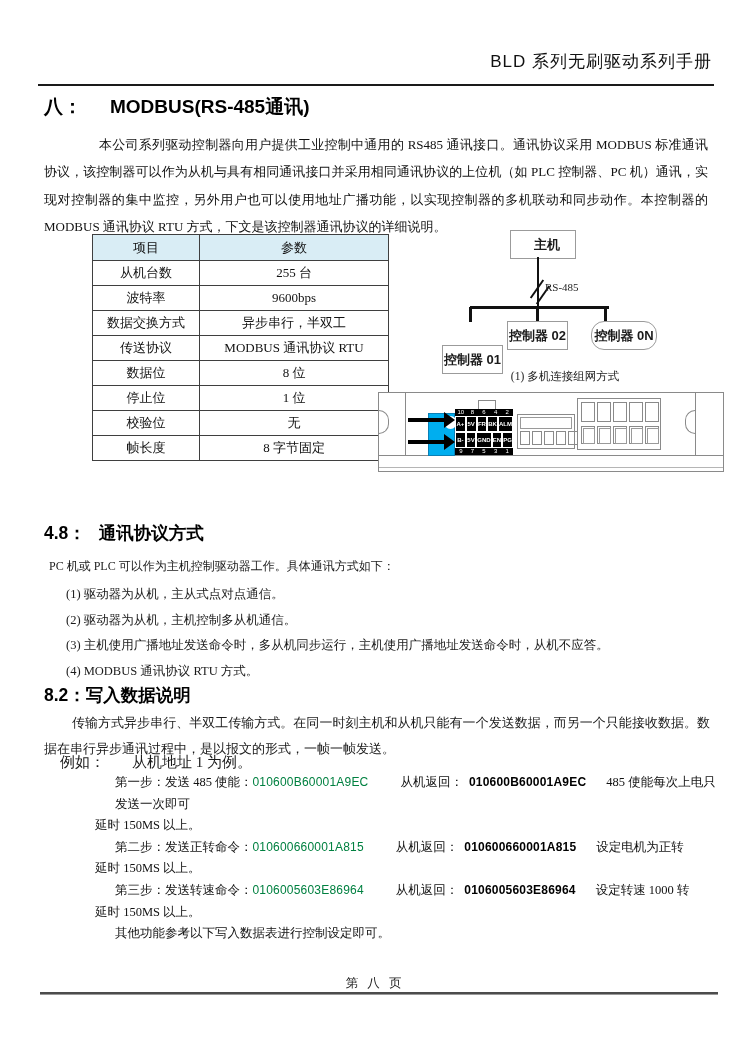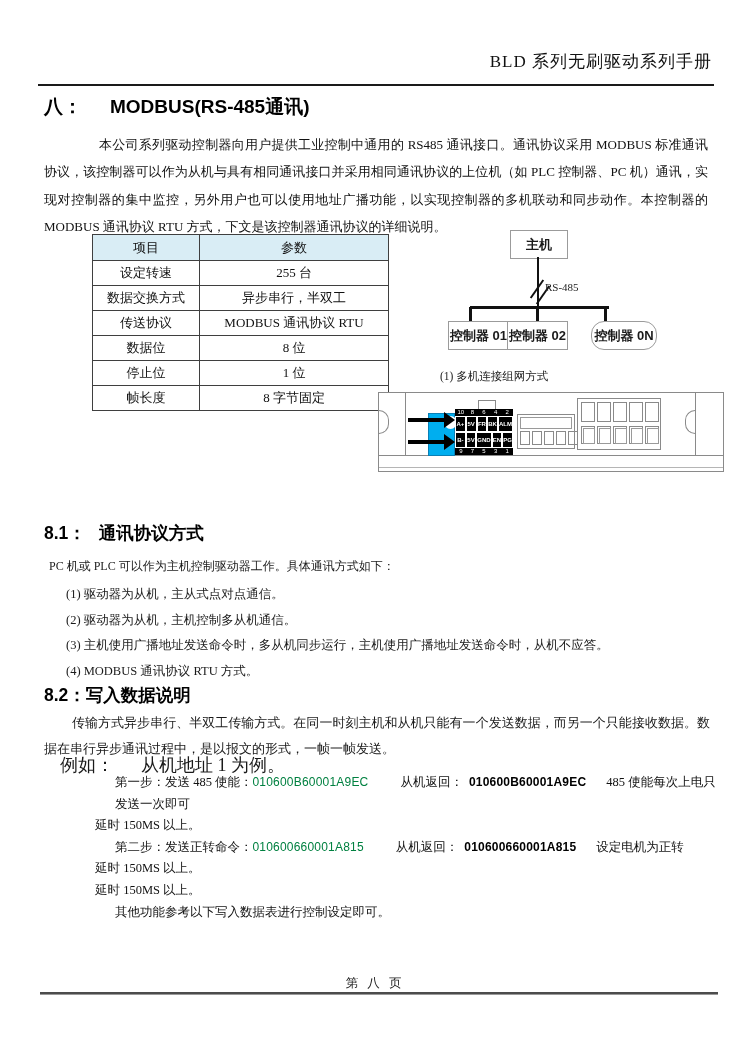--- a/index.html
+++ b/index.html
@@ -3,21 +3,21 @@
 <meta charset="utf-8">
 <style>
   html,body{margin:0;padding:0;}
   body{
     width:750px;height:1060px;background:#ffffff;position:relative;
     font-family:"Liberation Serif", serif;color:#1a1a1a;overflow:hidden;
   }
   .abs{position:absolute;}
 
   
-  .doc-header{top:50px;right:38px;font-family:Liberation Serif, serif;
+  .doc-header{top:50px;right:38px;font-family:Liberation Sans, sans-serif;
     font-size:17px;letter-spacing:1px;color:#111;}
   .header-rule{top:84px;left:38px;width:676px;height:2px;background:#1a1a1a;}
 
   
   .h1{top:94px;left:44px;font-family:"Liberation Sans",sans-serif;font-weight:bold;
     font-size:19px;color:#000;}
   .h1 .h1-num{margin-right:28px;}
 
   
   .intro{top:131px;left:44px;width:664px;font-size:13px;line-height:27.4px;
@@ -28,31 +28,31 @@
   .ptable td{border:1px solid #3f3f3f;text-align:center;vertical-align:middle;
     font-size:13px;height:24px;padding:0 2px;color:#111;}
   .ptable tr.head td{background:#d9edf5;height:25px;}
   .ptable .c1{width:102px;} .ptable .c2{width:184px;}
 
   
   .net{top:228px;left:440px;width:280px;height:160px;font-size:13px;}
   .net .box{position:absolute;border:1px solid #9b9b9b;background:#fff;
     display:flex;align-items:center;justify-content:center;
     font-family:"Liberation Sans",sans-serif;font-weight:bold;font-size:13px;}
-  .net .master{left:70px;top:2px;width:56px;height:27px;}
+  .net .master{left:70px;top:2px;width:56px;height:27px;padding-left:8px;}
   .net .vline{position:absolute;left:97px;top:29px;width:2px;height:49px;background:#111;}
   .net .slash{position:absolute;width:22px;height:2px;background:#111;transform:rotate(-55deg);}
   .net .s1{left:86px;top:60px;} .net .s2{left:92px;top:66px;}
   .net .rs485{position:absolute;left:105px;top:53px;font-size:11px;color:#222;}
   .net .bus{position:absolute;left:30px;top:78px;width:139px;height:3px;background:#111;}
   .net .drop{position:absolute;top:79px;width:3px;height:15px;background:#111;}
   .net .d1{left:29px;} .net .d2{left:96px;} .net .d3{left:164px;}
   .net .slave{top:93px;height:27px;}
-  .net .sl1{left:8px;width:59px;} .net .sl2{left:67px;width:59px;} .net .sl3{left:151px;width:64px;border-radius:13px;}
-  .net .caption{position:absolute;left:0;top:141px;width:250px;
+  .net .sl1{left:2px;width:59px;margin-top:24px;} .net .sl2{left:67px;width:59px;} .net .sl3{left:151px;width:64px;border-radius:13px;}
+  .net .caption{position:absolute;left:0;top:141px;width:250px;text-align:center;
     font-size:11.5px;color:#222;}
 
   
   .board{top:392px;left:378px;width:344px;height:78px;border:1px solid #8a8a8a;background:#fff;}
   .board .vflange{position:absolute;top:0;width:1px;height:62px;background:#8a8a8a;}
   .board .fl{left:26px;} .board .fr{left:316px;}
   .board .notch{position:absolute;top:17px;width:9px;height:22px;background:#fff;border:1px solid #8a8a8a;}
   .board .nl{left:0;border-left:none;border-radius:0 11px 11px 0;}
   .board .nr{left:306px;border-right:none;border-radius:11px 0 0 11px;}
   .board .base1{position:absolute;left:0;top:62px;width:344px;height:1px;background:#8a8a8a;}
@@ -88,21 +88,21 @@
   
   .h2{left:44px;font-family:"Liberation Sans",sans-serif;font-weight:bold;font-size:17.5px;color:#000;}
   .h2 .gap{margin-right:13px;}
   .h2a{top:521px;} .h2b{top:683px;}
 
   .lead81{top:558px;left:49px;font-size:12px;}
   .list81{top:582px;left:66px;width:660px;font-size:12.5px;line-height:25.5px;}
 
   .para82{top:710px;left:44px;width:666px;font-size:13px;line-height:26px;
     text-align:justify;text-indent:28px;}
-  .example-line{top:753px;left:60px;font-size:18px;}
+  .example-line{top:753px;left:60px;font-size:15px;}
   .example-line .ex-intro{margin-left:27px;}
 
   .steps{top:772px;left:44px;width:680px;font-size:12.5px;line-height:21.6px;color:#111;}
   .step-line{padding-left:71px;}
   .delay-line{padding-left:51px;}
   .note-line{padding-left:71px;}
   .hex{font-family:"Liberation Sans",sans-serif;font-size:12px;letter-spacing:0.2px;text-align:right;}
   .hex-send{color:#008040;}
   .hex-ret{color:#000;font-weight:bold;margin-left:6px;}
   .ret-label{margin-left:32px;}
@@ -126,38 +126,46 @@
 
 <div class="abs intro">本公司系列驱动控制器向用户提供工业控制中通用的 RS485 通讯接口。通讯协议采用 MODBUS 标准通讯协议，该控制器可以作为从机与具有相同通讯接口并采用相同通讯协议的上位机（如 PLC 控制器、PC 机）通讯，实现对控制器的集中监控，另外用户也可以使用地址广播功能，以实现控制器的多机联动和同步动作。本控制器的 MODBUS 通讯协议 RTU 方式，下文是该控制器通讯协议的详细说明。</div>
 
 <table class="abs ptable">
   <tbody>
   <tr class="head">
     <td class="c1">项目</td>
     <td class="c2">参数</td>
   </tr>
   <tr>
-        <td>设定转速</td>
+        <td>从机台数</td>
         <td>255 台</td>
+      </tr>
+  <tr>
+        <td>波特率</td>
+        <td>9600bps</td>
       </tr>
   <tr>
         <td>数据交换方式</td>
         <td>异步串行，半双工</td>
       </tr>
   <tr>
         <td>传送协议</td>
         <td>MODBUS 通讯协议 RTU</td>
       </tr>
   <tr>
         <td>数据位</td>
         <td>8 位</td>
       </tr>
   <tr>
         <td>停止位</td>
         <td>1 位</td>
+      </tr>
+  <tr>
+        <td>校验位</td>
+        <td>无</td>
       </tr>
   <tr>
         <td>帧长度</td>
         <td>8 字节固定</td>
       </tr>
   </tbody>
 </table>
 
 <div class="abs net">
   <div class="box master">主机</div>
@@ -256,21 +264,21 @@
           <i></i>
         </div>
         <div class="b2">
           <i></i>
         </div>
     </div>
   </div>
 </div>
 
 <div class="abs h2 h2a">
-  <span class="gap">8.1：</span><span>通讯协议方式</span>
+  <span class="gap">4.8：</span><span>通讯协议方式</span>
 </div>
 <div class="abs lead81">PC 机或 PLC 可以作为主机控制驱动器工作。具体通讯方式如下：</div>
 <div class="abs list81">
   <div>(1) 驱动器为从机，主从式点对点通信。</div>
   <div>(2) 驱动器为从机，主机控制多从机通信。</div>
   <div>(3) 主机使用广播地址发送命令时，多从机同步运行，主机使用广播地址发送命令时，从机不应答。</div>
   <div>(4) MODBUS 通讯协议 RTU 方式。</div>
 </div>
 
 <div class="abs h2 h2b">
@@ -283,18 +291,21 @@
 
 <div class="abs steps">
   <div class="step-line">
     <span>第一步：发送 485 使能：</span><span class="hex hex-send">010600B60001A9EC</span><span class="ret-label">从机返回：</span><span class="hex hex-ret">010600B60001A9EC</span><span class="step-note">485 使能每次上电只发送一次即可</span>
   </div>
   <div class="delay-line">延时 150MS 以上。</div>
   <div class="step-line">
     <span>第二步：发送正转命令：</span><span class="hex hex-send">010600660001A815</span><span class="ret-label">从机返回：</span><span class="hex hex-ret">010600660001A815</span><span class="step-note">设定电机为正转</span>
   </div>
   <div class="delay-line">延时 150MS 以上。</div>
+  <div class="step-line">
+    <span>第三步：发送转速命令：</span><span class="hex hex-send">0106005603E86964</span><span class="ret-label">从机返回：</span><span class="hex hex-ret">0106005603E86964</span><span class="step-note">设定转速 1000 转</span>
+  </div>
   <div class="delay-line">延时 150MS 以上。</div>
   <div class="note-line">其他功能参考以下写入数据表进行控制设定即可。</div>
 </div>
 
 <div class="abs footer-text">第 八 页</div>
 <div class="abs footer-rule"></div>
 
 </body></html>

